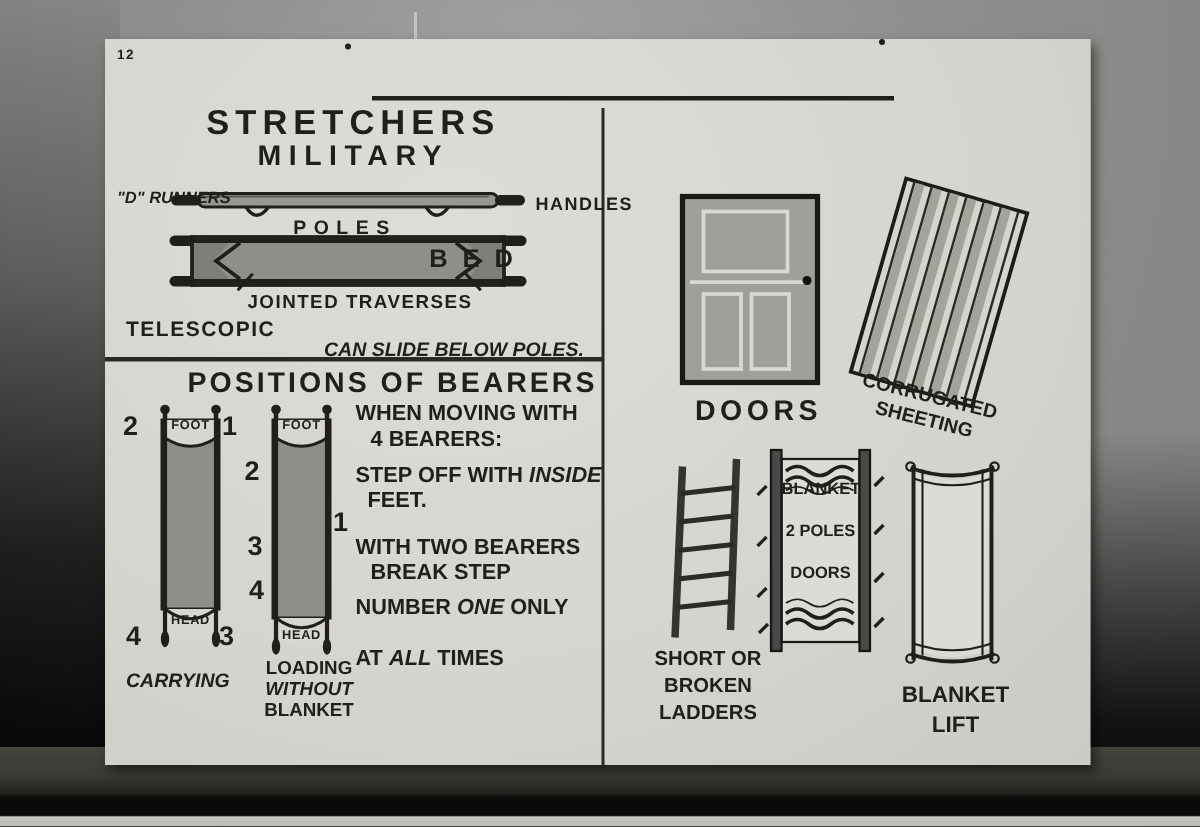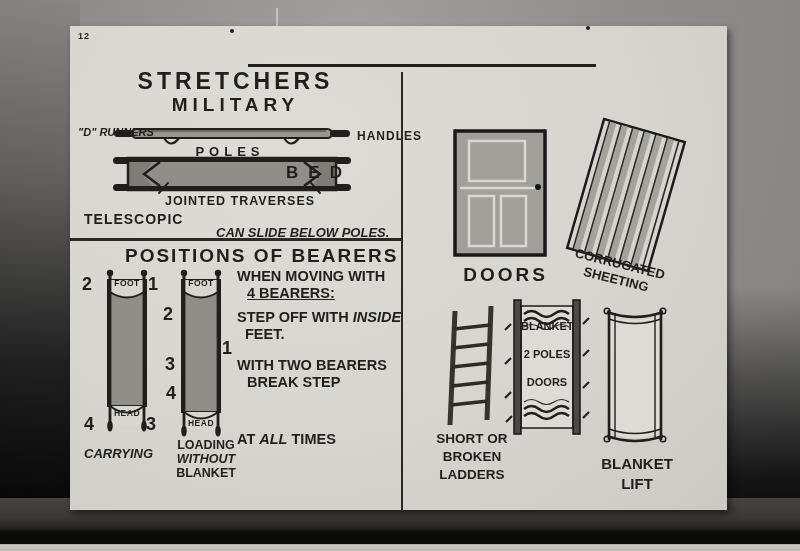--- a/index.html
+++ b/index.html
@@ -75,21 +75,21 @@
   .pocket { font-size:8.5px; letter-spacing:0.5px; }
   .footA { left:39px;  top:252px; width:36px; text-align:center; }
   .headA { left:39px;  top:382px; width:36px; text-align:center; }
   .footB { left:113px; top:252px; width:36px; text-align:center; }
   .headB { left:113px; top:392px; width:36px; text-align:center; }
   .cap-carrying { left:14px; top:420px; width:84px; font-size:13px; text-align:left; }
   .cap-load { width:86px; font-size:12.5px; text-align:center; left:93px; }
   .cap-load1 { top:412px; } .cap-load2 { top:426px; } .cap-load3 { top:440px; }
 
   .note { font-size:14.5px; left:167px; }
-  .note-l1 { top:242px; } .note-l2 { top:259px; left:177px;text-decoration:underline; }
+  .note-l1 { top:242px; } .note-l2 { top:259px; left:177px; }
   .note-l3 { top:283px; } .note-l4 { top:300px; left:175px; }
   .note-l5 { top:331px; } .note-l6 { top:348px; left:177px; }
   .note-l7 { top:371px; } .note-l8 { top:388px; } .note-l9 { top:405px; }
 
   
   .h-improv { left:340px; top:54px; width:310px; font-size:25px; letter-spacing:1px; text-align:center; }
   .svg-door { position:absolute; left:382px; top:102px; }
   .lbl-doors { left:382px; top:238px; width:96px; font-size:19px; letter-spacing:3px; text-align:right; }
   .svg-corr { position:absolute; left:512px; top:100px; transform:rotate(16deg); }
   .lbl-corr { left:483px; top:230px; width:130px; font-size:13px; line-height:1.2; text-align:center; transform:rotate(14deg); white-space:normal; }
@@ -207,20 +207,21 @@
     <div class="t cap-load cap-load1">LOADING</div>
     <div class="t it cap-load cap-load2">WITHOUT</div>
     <div class="t cap-load cap-load3">BLANKET</div>
 
     <div class="t note note-l1"><span>WHEN MOVING WITH</span></div>
     <div class="t note note-l2"><span>4 BEARERS:</span></div>
     <div class="t note note-l3"><span>STEP OFF WITH </span><span class="it">INSIDE</span></div>
     <div class="t note note-l4"><span>FEET.</span></div>
     <div class="t note note-l5"><span>WITH TWO BEARERS</span></div>
     <div class="t note note-l6"><span>BREAK STEP</span></div>
+    <div class="t note note-l7"><span>NUMBER </span><span class="it">ONE</span><span> ONLY</span></div>
     <div class="t note note-l9"><span>AT </span><span class="it">ALL</span><span> TIMES</span></div>
 
 
     <svg class="svg-door" width="96" height="130" viewBox="0 0 96 130">
       <rect x="3" y="3" width="90" height="124" fill="#a09f99" stroke="#1a1917" stroke-width="3.5"></rect>
       <rect x="17" y="13" width="56" height="40" fill="none" stroke="#d9d8d2" stroke-width="2.5"></rect>
       <line x1="8" y1="60" x2="88" y2="60" stroke="#d9d8d2" stroke-width="2.5"></line>
       <rect x="17" y="68" width="25" height="50" fill="none" stroke="#d9d8d2" stroke-width="2.5"></rect>
       <rect x="49" y="68" width="25" height="50" fill="none" stroke="#d9d8d2" stroke-width="2.5"></rect>
       <circle cx="86" cy="59" r="3" fill="#111"></circle>

